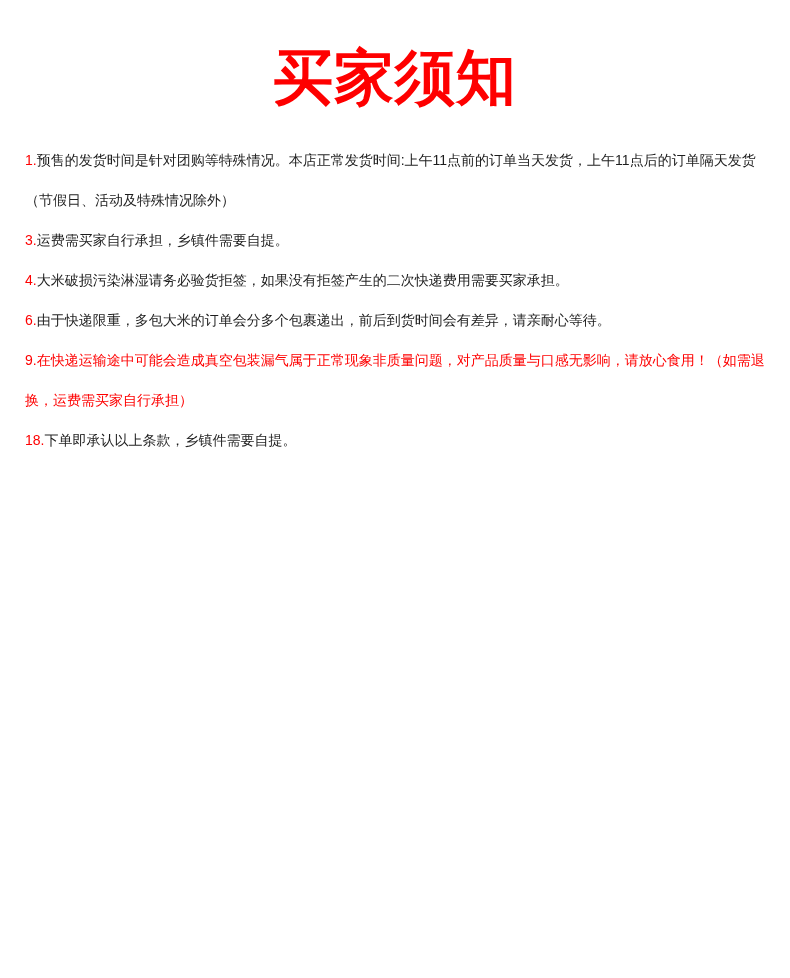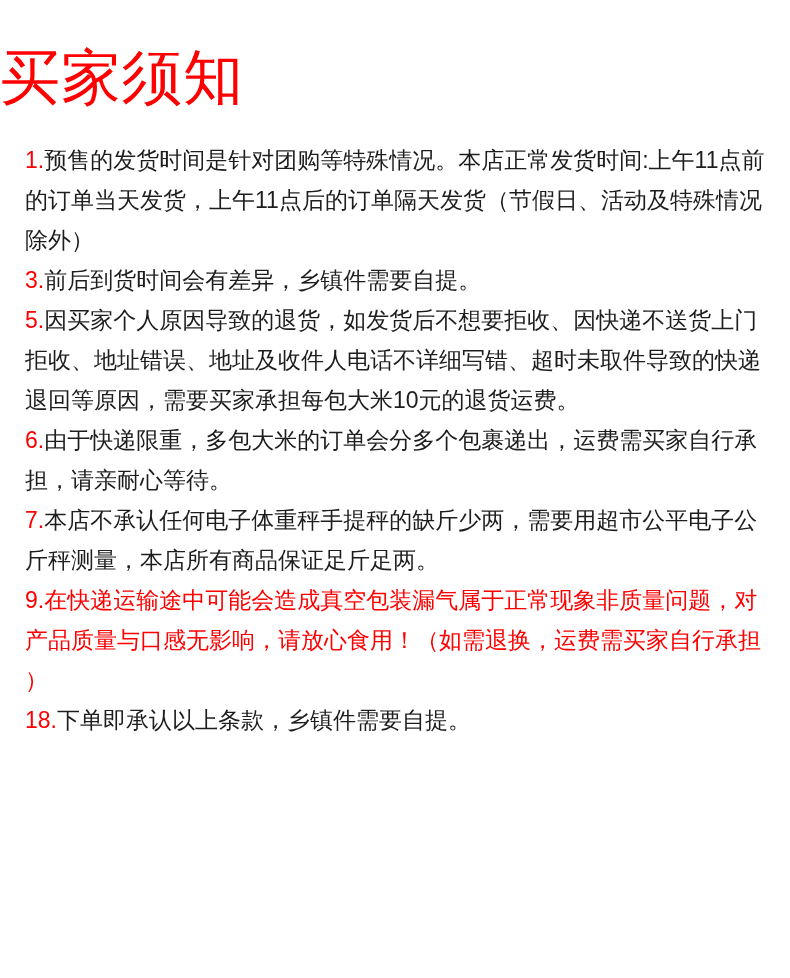--- a/index.html
+++ b/index.html
@@ -20,35 +20,35 @@
     overflow: hidden;
   }
   .page {
     width: 790px;
     height: 978px;
     background: var(--bg);
   }
   .title {
     margin: 46px 0 0 0;
     padding: 0;
-    text-align: left;
+    text-align: center;
     color: var(--red);
     font-size: 60px;
     line-height: 64px;
-    font-weight: normal;
+    font-weight: bold;
     letter-spacing: 1px;
   }
   .notice-list {
     margin: 30px 25px 0 25px;
     width: 740px;
   }
   .item {
     margin: 0;
     padding: 0;
-    font-size: 23px;
+    font-size: 14px;
     line-height: 40px;
     color: var(--ink);
     text-align: left;
     word-break: break-all;
     line-break: anywhere;
   }
   .item .num {
     color: var(--red);
   }
   .item.red-text .txt {
@@ -57,27 +57,26 @@
 </style>
 </head>
 <body>
 
 <div class="page">
   <h1 class="title">买家须知</h1>
   <div class="notice-list">
   <p class="item"><span class="num">1.</span><span class="txt">预售的发货时间是针对团购等特殊情况。本店正常发货时间:上午11点前的订单当天发货，上午11点后的订单隔天发货（节假日、活动及特殊情况除外）</span></p>
 
 
-  <p class="item"><span class="num">3.</span><span class="txt">前后到货时间会有差异，乡镇件需要自提。</span></p>
+  <p class="item"><span class="num">3.</span><span class="txt">运费需买家自行承担，乡镇件需要自提。</span></p>
+
+  <p class="item"><span class="num">4.</span><span class="txt">大米破损污染淋湿请务必验货拒签，如果没有拒签产生的二次快递费用需要买家承担。</span></p>
 
 
-  <p class="item"><span class="num">5.</span><span class="txt">因买家个人原因导致的退货，如发货后不想要拒收、因快递不送货上门拒收、地址错误、地址及收件人电话不详细写错、超时未取件导致的快递退回等原因，需要买家承担每包大米10元的退货运费。</span></p>
+  <p class="item"><span class="num">6.</span><span class="txt">由于快递限重，多包大米的订单会分多个包裹递出，前后到货时间会有差异，请亲耐心等待。</span></p>
 
-  <p class="item"><span class="num">6.</span><span class="txt">由于快递限重，多包大米的订单会分多个包裹递出，运费需买家自行承担，请亲耐心等待。</span></p>
-
-  <p class="item"><span class="num">7.</span><span class="txt">本店不承认任何电子体重秤手提秤的缺斤少两，需要用超市公平电子公斤秤测量，本店所有商品保证足斤足两。</span></p>
 
 
   <p class="item red-text"><span class="num">9.</span><span class="txt">在快递运输途中可能会造成真空包装漏气属于正常现象非质量问题，对产品质量与口感无影响，请放心食用！（如需退换，运费需买家自行承担）</span></p>
 
   <p class="item"><span class="num">18.</span><span class="txt">下单即承认以上条款，乡镇件需要自提。</span></p>
 </div>
 </div>
 
 </body></html>

